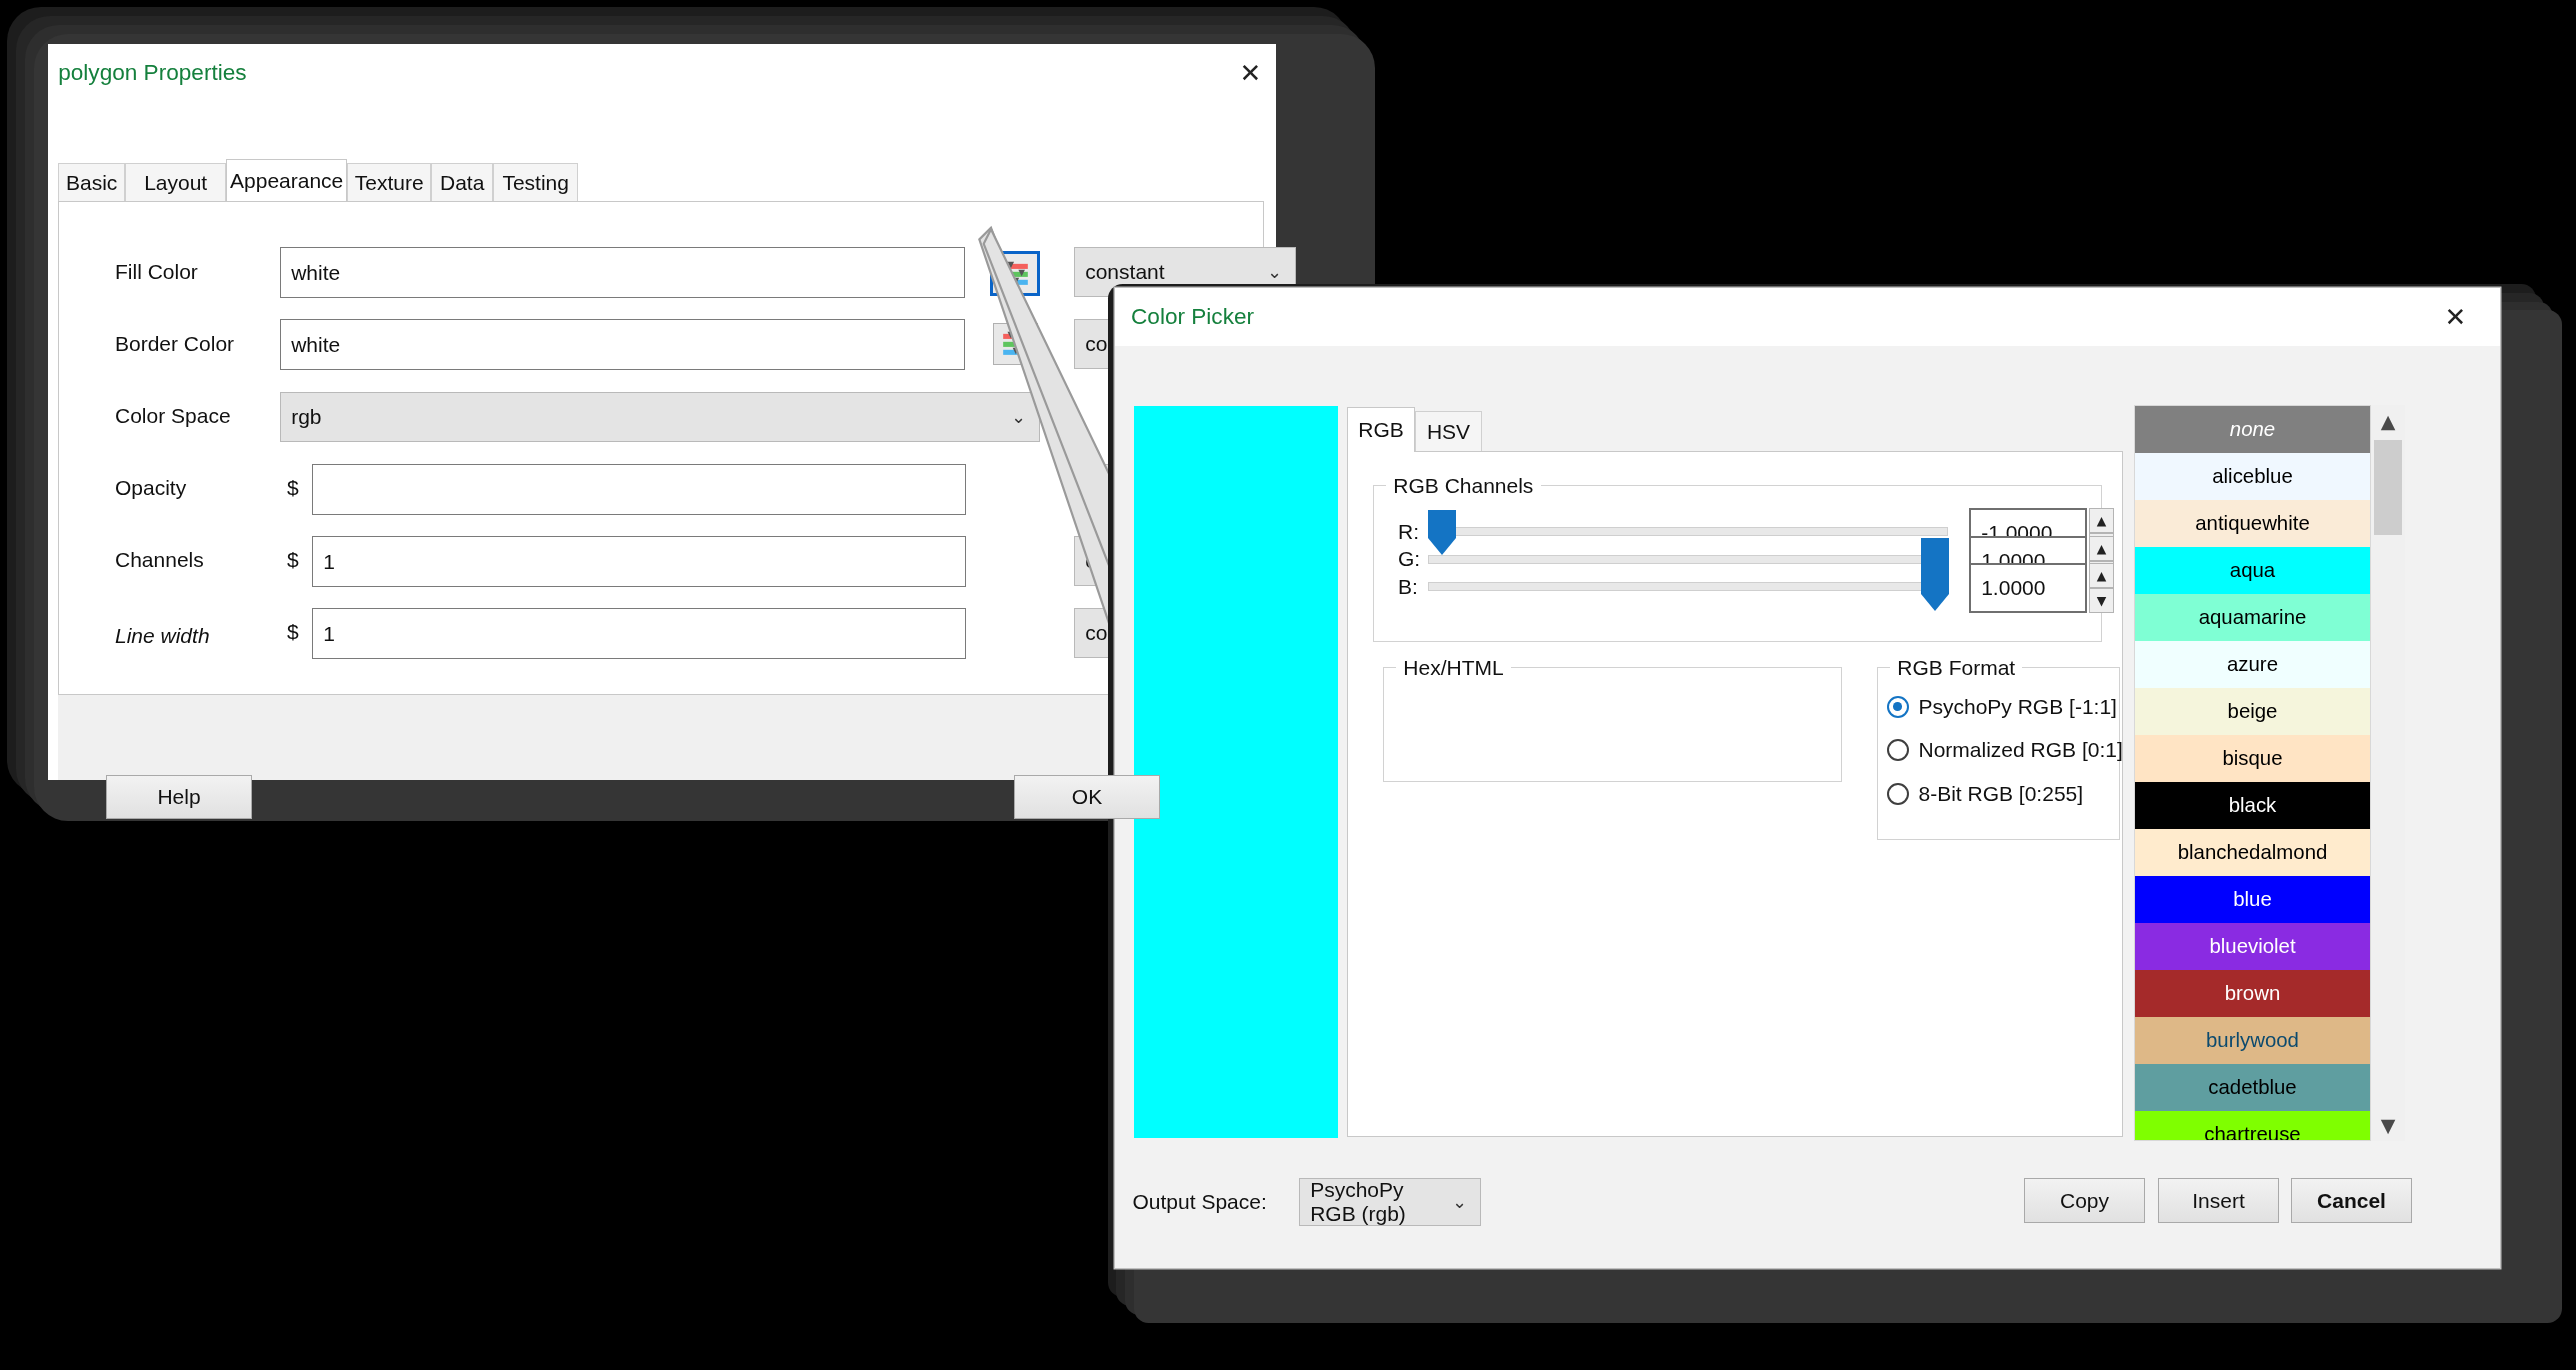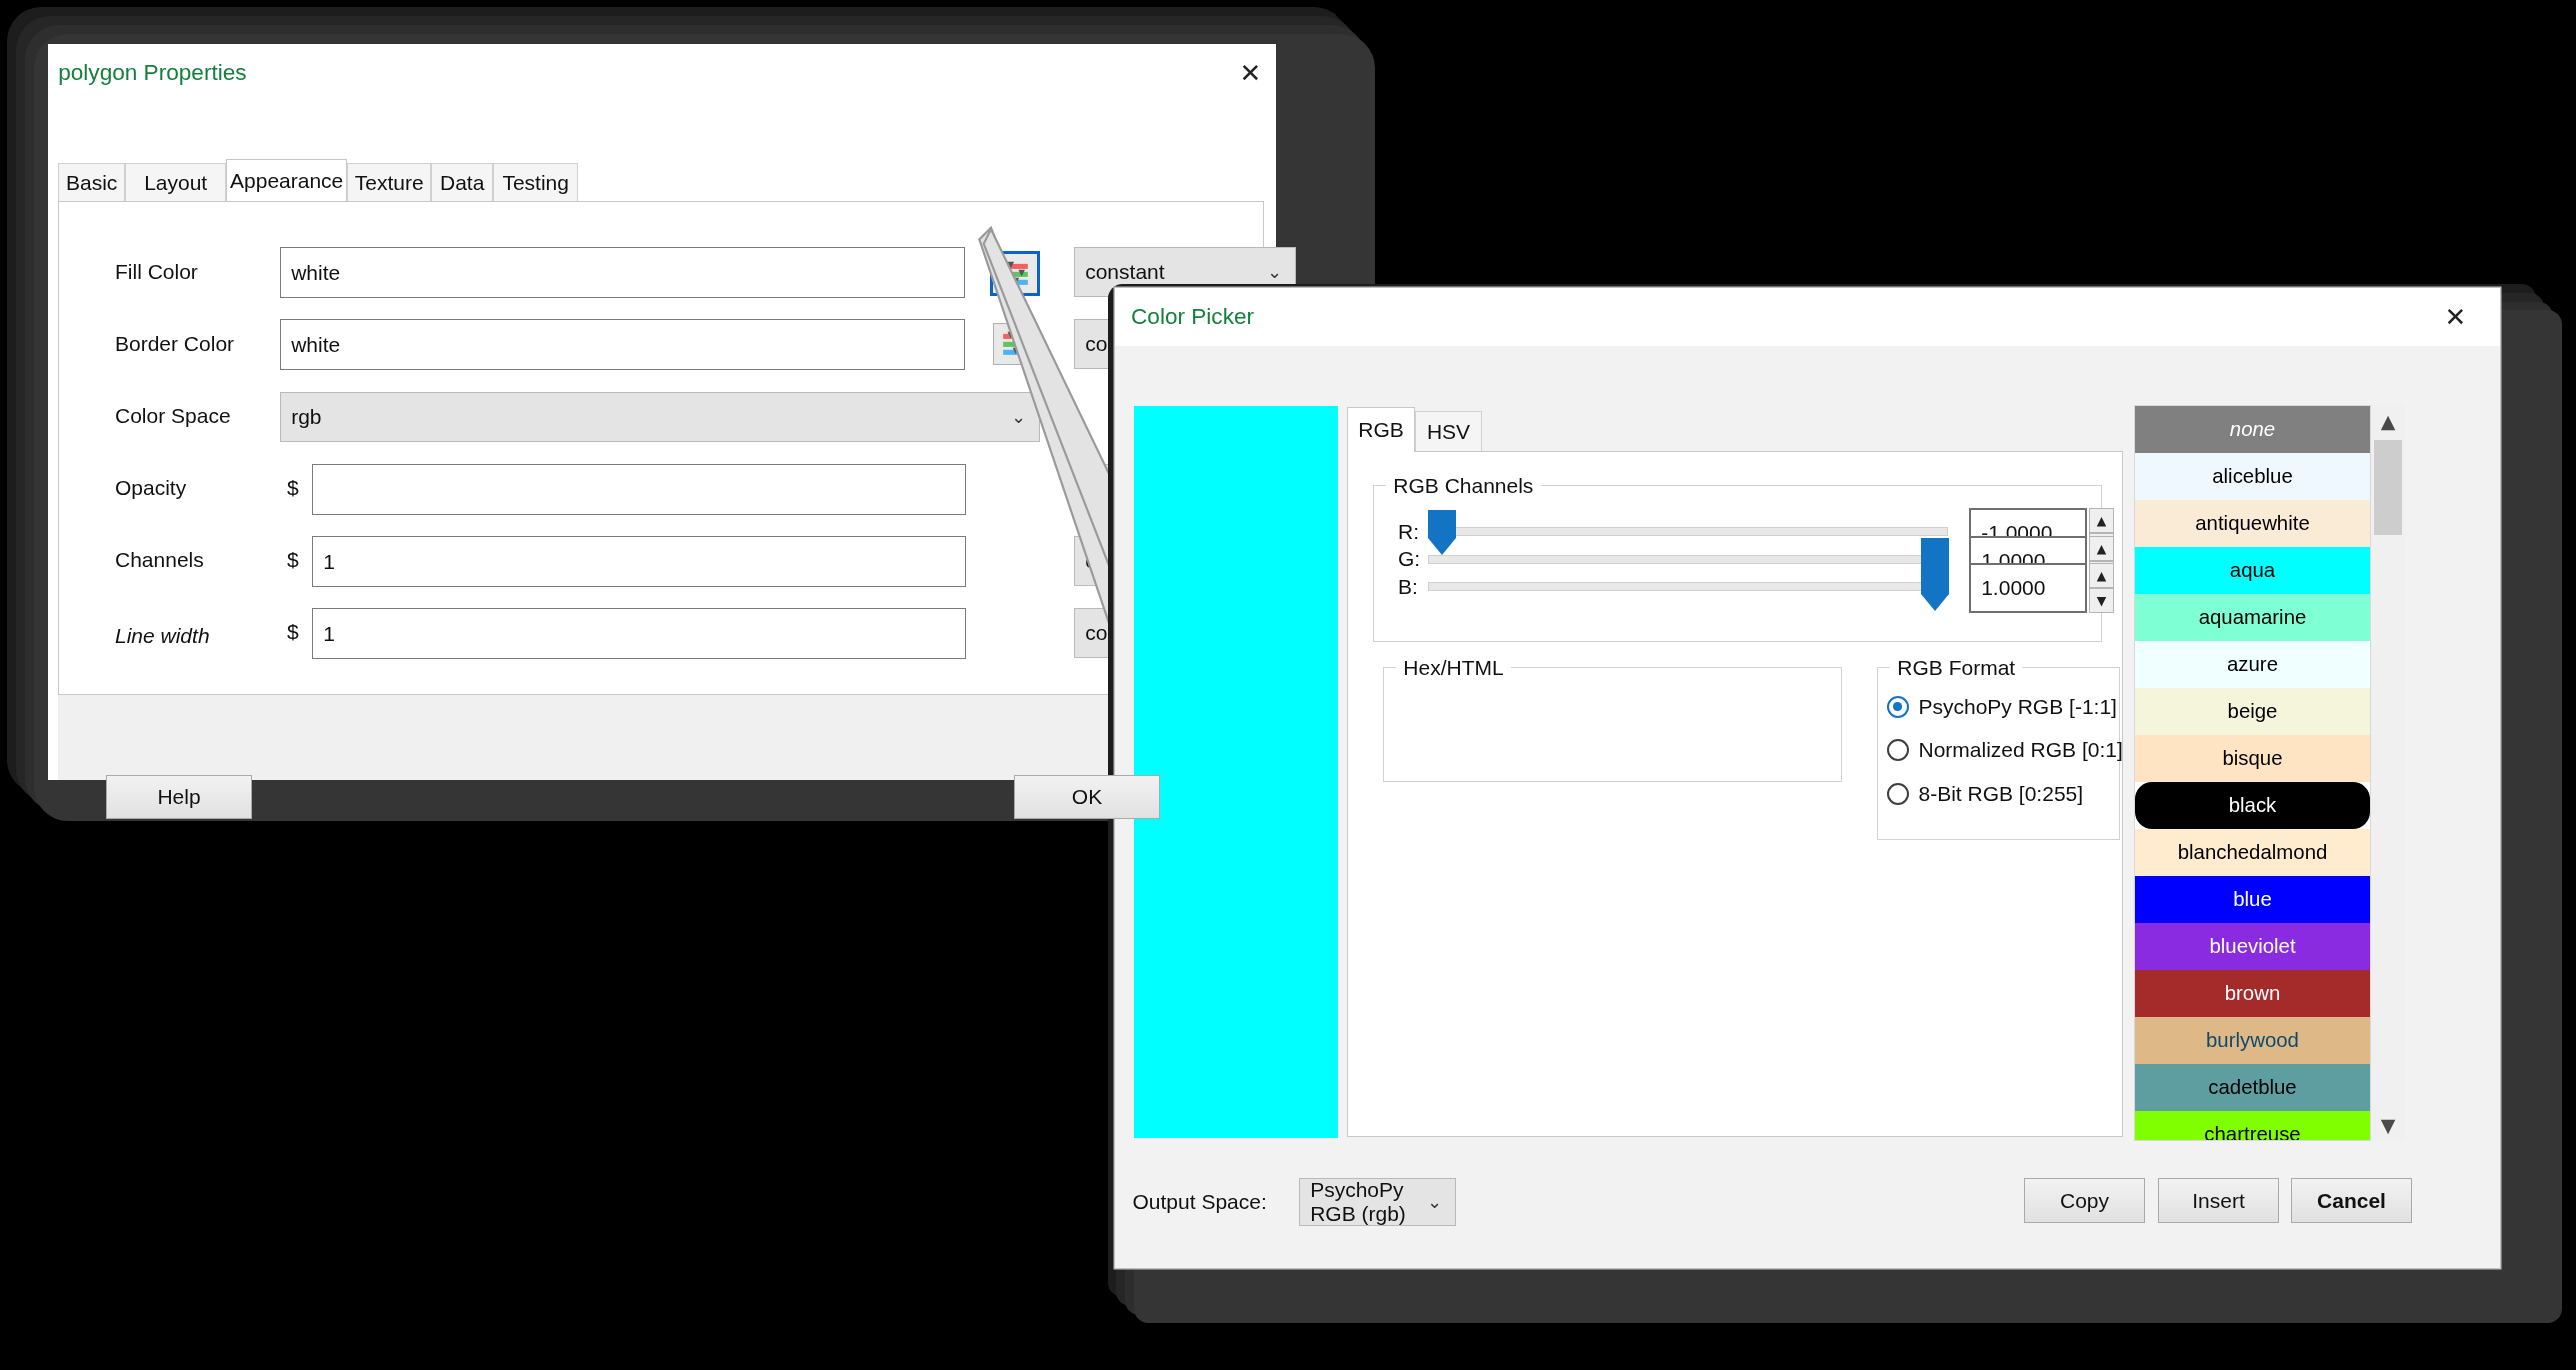--- a/index.html
+++ b/index.html
@@ -541,21 +541,21 @@
         </div>
       <div class="coloritem" style="background:#f0ffff; color:#000000;">
         <span>azure</span>
         </div>
       <div class="coloritem" style="background:#f5f5dc; color:#000000;">
         <span>beige</span>
         </div>
       <div class="coloritem" style="background:#ffe4c4; color:#000000;">
         <span>bisque</span>
         </div>
-      <div class="coloritem" style="background:#000000; color:#ffffff;border-radius:17px;">
+      <div class="coloritem" style="background:#000000; color:#ffffff;">
         <span>black</span>
         </div>
       <div class="coloritem" style="background:#ffebcd; color:#000000;">
         <span>blanchedalmond</span>
         </div>
       <div class="coloritem" style="background:#0000ff; color:#ffffff;">
         <span>blue</span>
         </div>
       <div class="coloritem" style="background:#8a2be2; color:#ffffff;">
         <span>blueviolet</span>
@@ -574,21 +574,21 @@
         </div>
     </div>
 
     <div class="scrollbar" style="left:1256px; top:117px; width:34px; height:736px;">
       <div class="sbarrow" style="top:0;">▲</div>
       <div class="sbthumb" style="top:35px; height:95px;"></div>
       <div class="sbarrow" style="bottom:0;">▼</div>
     </div>
 
     <span class="formlabel" style="left:17.5px; top:902px;">Output Space:</span>
-    <div class="readonly" style="left:184px; top:890px; width:157px; height:48px;">
+    <div class="readonly" style="left:184px; top:890px; width:182px; height:48px;">
       <span>PsychoPy RGB (rgb)</span>
       <span class="chev">⌄</span>
     </div>
 
     <div class="pushbtn" style="left:909px; top:890px; width:121px; height:45px;">
       <span>Copy</span>
     </div>
     <div class="pushbtn" style="left:1043px; top:890px; width:121px; height:45px;">
       <span>Insert</span>
     </div>

